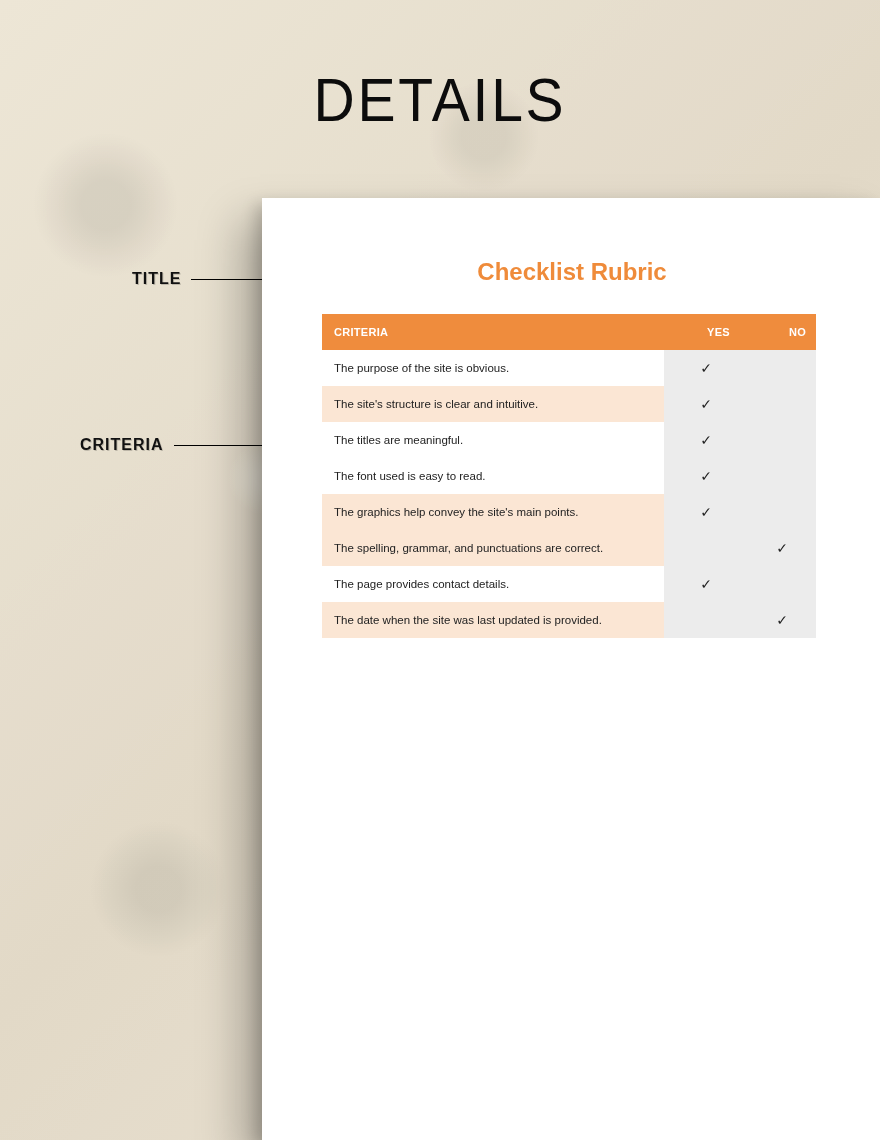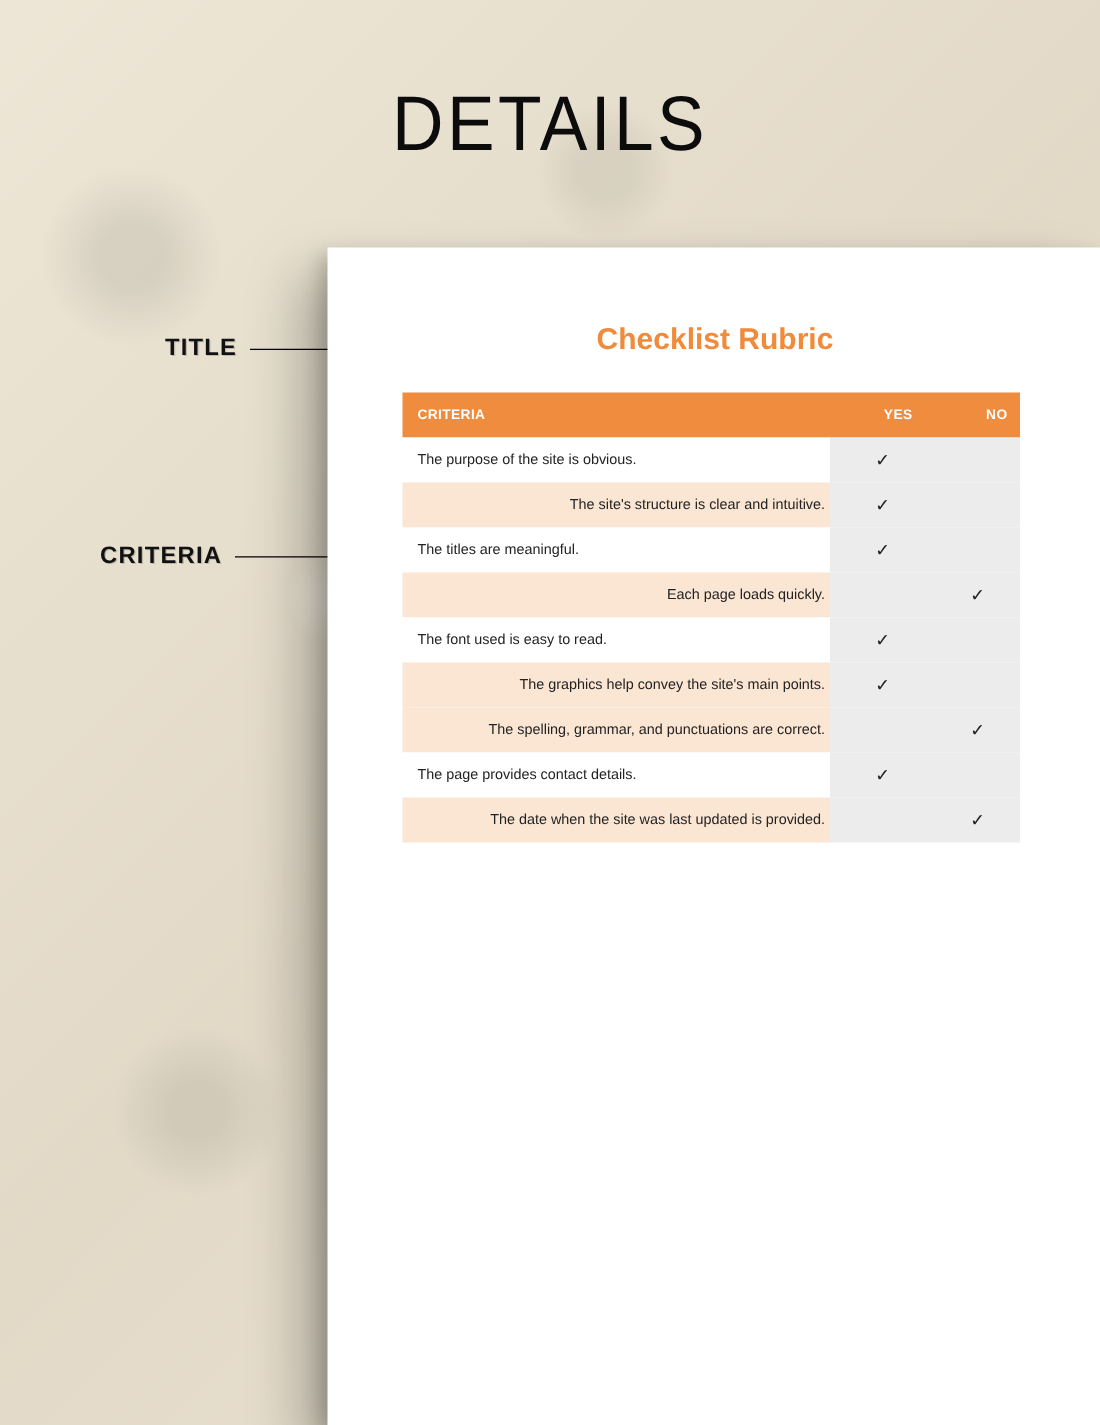--- a/index.html
+++ b/index.html
@@ -38,21 +38,21 @@
   }
 
   
   .callout {
     position: absolute;
     display: flex;
     align-items: center;
     height: 20px;
   }
   .callout .lbl {
-    font-size: 19px;
+    font-size: 16px;
     font-weight: 800;
     letter-spacing: 1px;
     color: #111;
     text-shadow: 1px 1px 0 rgba(0,0,0,0.18);
     white-space: nowrap;
   }
   .callout .line {
     height: 1px;
     background: #000;
     margin-left: 10px;
@@ -102,21 +102,21 @@
 
   .tbl td {
     padding: 10px 4px 10px 12px;
     color: #222;
     font-size: 11.5px;
   }
   .tbl td.crit { }
   .tbl td.mark { text-align: center; font-size: 14px; }
 
   .tbl tr.row-even td.crit { background: #ffffff; }
-  .tbl tr.row-odd  td.crit { background: #fbe6d4; text-align: right; }
+  .tbl tr.row-odd  td.crit { background: #fbe6d4; }
   .tbl td.mark { background: #ececec; }
 
   .check { font-family: "Segoe UI Symbol","Apple Symbols",sans-serif; }
 </style>
 </head>
 <body>
 
 <div class="bg-texture"></div>
 
 <div class="heading">DETAILS</div>
@@ -151,25 +151,20 @@
         <tr class="row-odd">
           <td class="crit">The site's structure is clear and intuitive.</td>
           <td class="mark"><span class="check">✓</span></td>
           <td class="mark"></td>
         </tr>
         <tr class="row-even">
           <td class="crit">The titles are meaningful.</td>
           <td class="mark"><span class="check">✓</span></td>
           <td class="mark"></td>
         </tr>
-        <tr class="row-odd">
-          <td class="crit">Each page loads quickly.</td>
-          <td class="mark"></td>
-          <td class="mark"><span class="check">✓</span></td>
-        </tr>
         <tr class="row-even">
           <td class="crit">The font used is easy to read.</td>
           <td class="mark"><span class="check">✓</span></td>
           <td class="mark"></td>
         </tr>
         <tr class="row-odd">
           <td class="crit">The graphics help convey the site's main points.</td>
           <td class="mark"><span class="check">✓</span></td>
           <td class="mark"></td>
         </tr>

